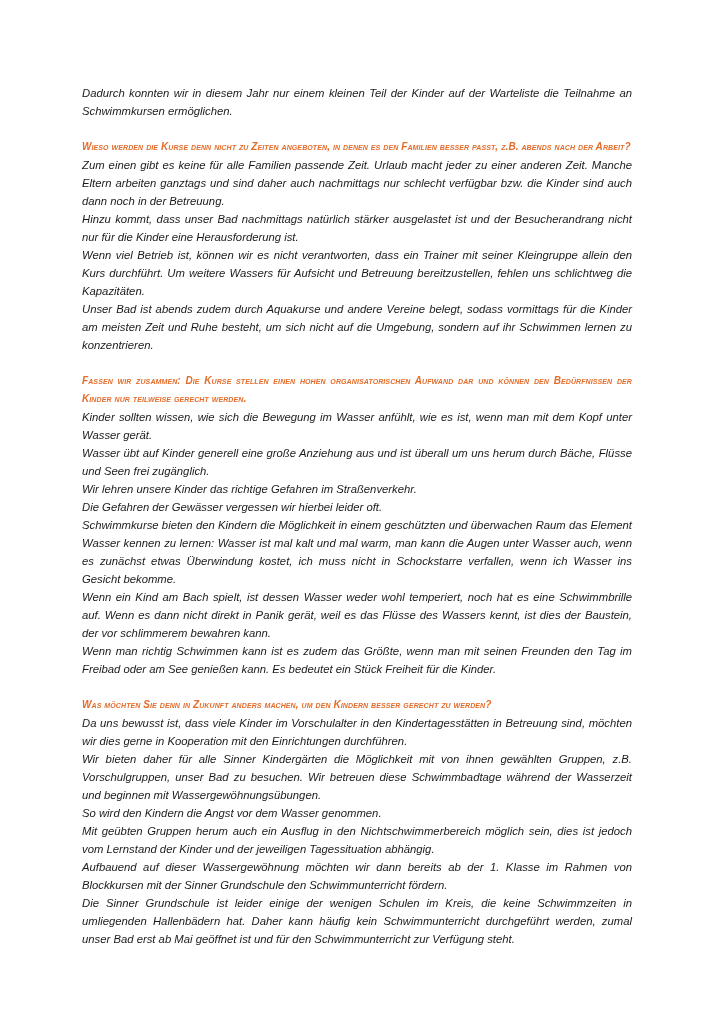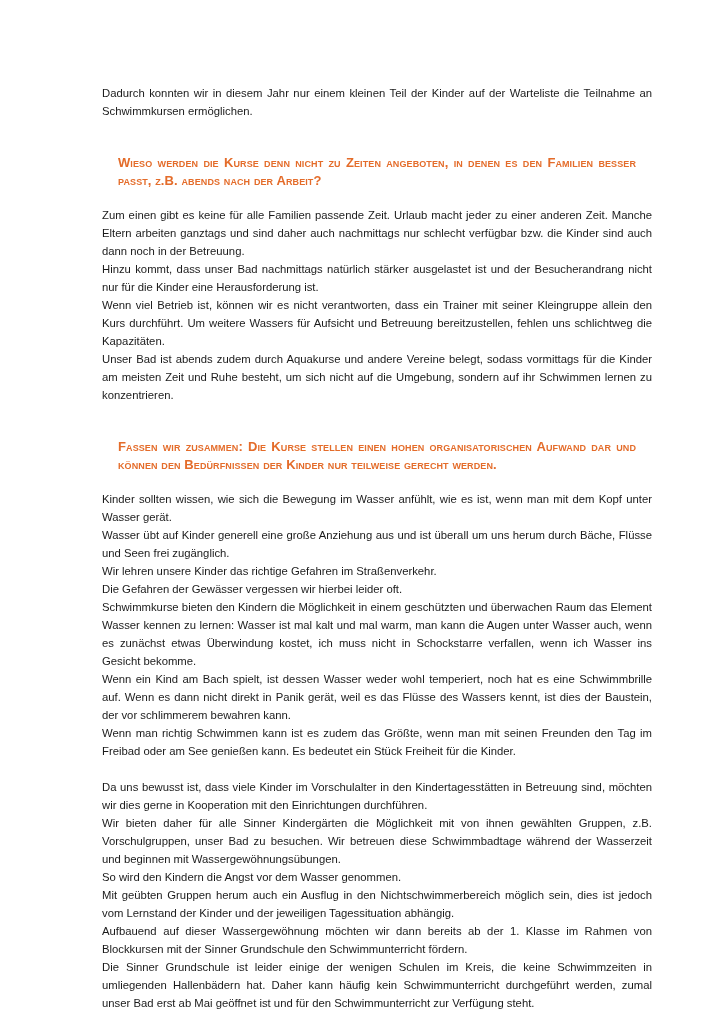--- a/index.html
+++ b/index.html
@@ -1,33 +1,34 @@
 <!DOCTYPE html>
 <html><head>
 <meta charset="utf-8">
 <style>
   html, body { margin: 0; padding: 0; background: #ffffff; }
   body { width: 724px; height: 1024px; position: relative; overflow: hidden; }
   .page {
     position: absolute;
-    left: 102px;
+    left: 82px;
     top: 84px;
     width: 550px;
     font-family: "Liberation Sans", sans-serif;
     font-size: 11.3px;
     line-height: 18px;
     color: #1a1a1a;
+    font-style: italic;
   }
   .p { text-align: justify; text-align-last: left; margin: 0; }
   .h {
-    margin: 16px;
+    margin: 0;
     color: #e46c2a;
     font-weight: bold;
     font-variant: small-caps;
-    font-size: 13px;
+    font-size: 10px;
     line-height: 18px;
     letter-spacing: 0.1px;
     text-align: justify;
     text-align-last: left;
   }
   .gap { height: 18px; }
 </style>
 </head>
 <body>
 
@@ -42,19 +43,20 @@
     <div class="gap"></div>
     <p class="h" style="color: rgb(228, 108, 42);">Fassen wir zusammen: Die Kurse stellen einen hohen organisatorischen Aufwand dar und können den Bedürfnissen der Kinder nur teilweise gerecht werden.</p>
     <p class="p">Kinder sollten wissen, wie sich die Bewegung im Wasser anfühlt, wie es ist, wenn man mit dem Kopf unter Wasser gerät.</p>
     <p class="p">Wasser übt auf Kinder generell eine große Anziehung aus und ist überall um uns herum durch Bäche, Flüsse und Seen frei zugänglich.</p>
     <p class="p">Wir lehren unsere Kinder das richtige Gefahren im Straßenverkehr.</p>
     <p class="p">Die Gefahren der Gewässer vergessen wir hierbei leider oft.</p>
     <p class="p">Schwimmkurse bieten den Kindern die Möglichkeit in einem geschützten und überwachen Raum das Element Wasser kennen zu lernen: Wasser ist mal kalt und mal warm, man kann die Augen unter Wasser auch, wenn es zunächst etwas Überwindung kostet, ich muss nicht in Schockstarre verfallen, wenn ich Wasser ins Gesicht bekomme.</p>
     <p class="p">Wenn ein Kind am Bach spielt, ist dessen Wasser weder wohl temperiert, noch hat es eine Schwimmbrille auf. Wenn es dann nicht direkt in Panik gerät, weil es das Flüsse des Wassers kennt, ist dies der Baustein, der vor schlimmerem bewahren kann.</p>
     <p class="p">Wenn man richtig Schwimmen kann ist es zudem das Größte, wenn man mit seinen Freunden den Tag im Freibad oder am See genießen kann. Es bedeutet ein Stück Freiheit für die Kinder.</p>
     <div class="gap"></div>
+    <p class="h" style="color: rgb(228, 108, 42);">Was möchten Sie denn in Zukunft anders machen, um den Kindern besser gerecht zu werden?</p>
     <p class="p">Da uns bewusst ist, dass viele Kinder im Vorschulalter in den Kindertagesstätten in Betreuung sind, möchten wir dies gerne in Kooperation mit den Einrichtungen durchführen.</p>
     <p class="p">Wir bieten daher für alle Sinner Kindergärten die Möglichkeit mit von ihnen gewählten Gruppen, z.B. Vorschulgruppen, unser Bad zu besuchen. Wir betreuen diese Schwimmbadtage während der Wasserzeit und beginnen mit Wassergewöhnungsübungen.</p>
     <p class="p">So wird den Kindern die Angst vor dem Wasser genommen.</p>
     <p class="p">Mit geübten Gruppen herum auch ein Ausflug in den Nichtschwimmerbereich möglich sein, dies ist jedoch vom Lernstand der Kinder und der jeweiligen Tagessituation abhängig.</p>
     <p class="p">Aufbauend auf dieser Wassergewöhnung möchten wir dann bereits ab der 1. Klasse im Rahmen von Blockkursen mit der Sinner Grundschule den Schwimmunterricht fördern.</p>
     <p class="p">Die Sinner Grundschule ist leider einige der wenigen Schulen im Kreis, die keine Schwimmzeiten in umliegenden Hallenbädern hat. Daher kann häufig kein Schwimmunterricht durchgeführt werden, zumal unser Bad erst ab Mai geöffnet ist und für den Schwimmunterricht zur Verfügung steht.</p>
   </div>
 
 </body></html>

